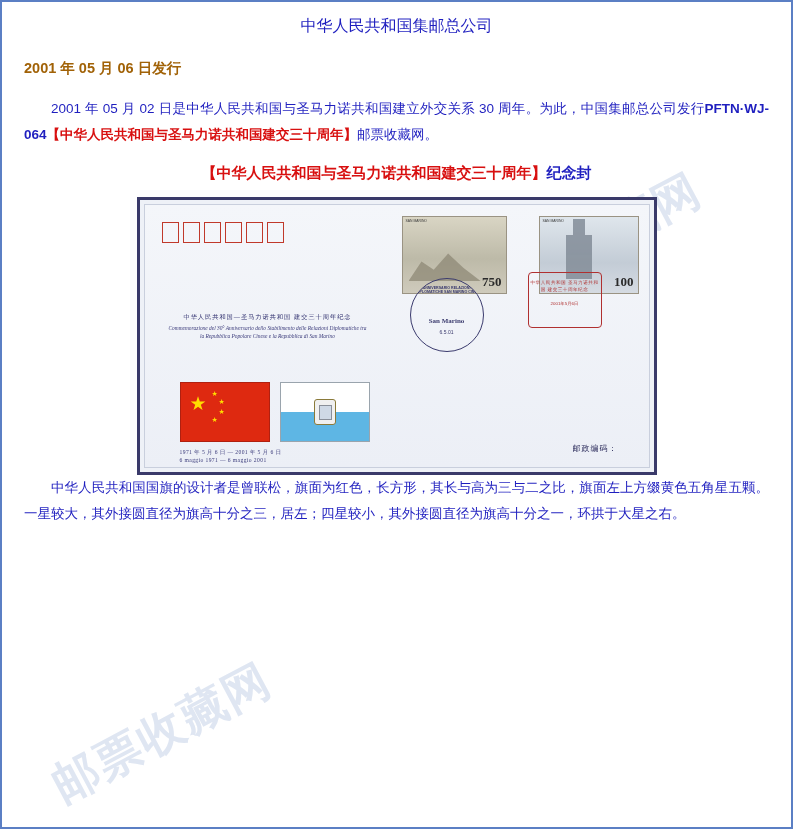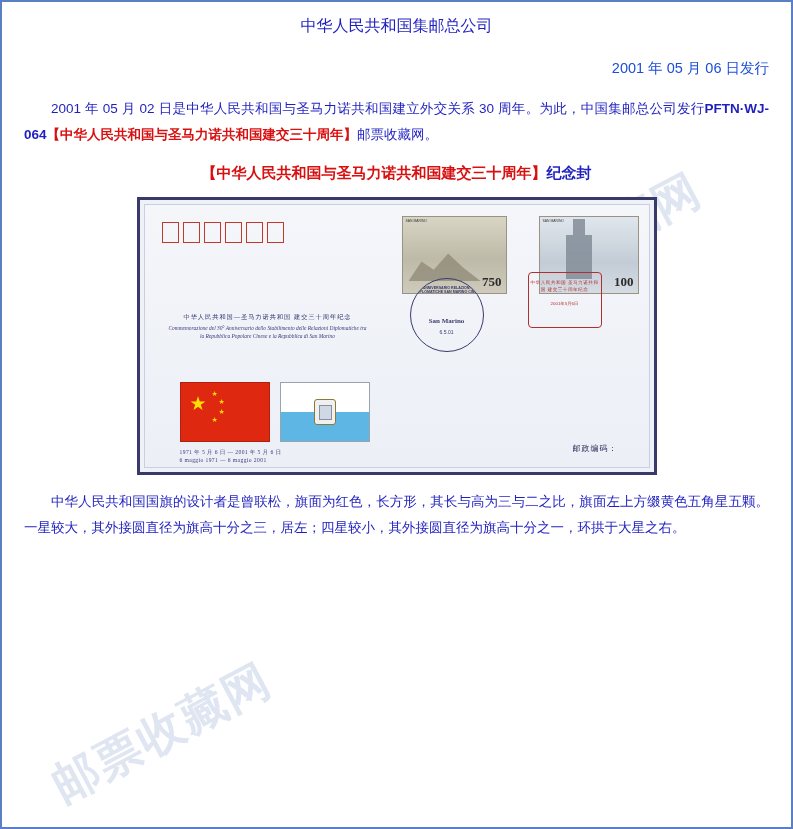--- a/index.html
+++ b/index.html
@@ -53,24 +53,24 @@
   }
   .title1 .red { color: #d81010; }
   .title2 {
     text-align: center;
     font-size: 16px;
     font-weight: normal;
     color: #1f1fbf;
     margin: 0 0 22px 0;
   }
   .title3 {
-    text-align: right;
+    text-align: left;
     font-size: 14.5px;
-    font-weight: normal;
-    color: #1d4ed8;
+    font-weight: bold;
+    color: #a16207;
     margin: 0 0 18px 0;
   }
   .para {
     font-size: 13.5px;
     color: #1f1fbf;
     line-height: 26px;
     text-align: justify;
     text-indent: 2em;
     margin: 0 0 6px 0;
   }
@@ -88,21 +88,21 @@
     font-weight: bold;
     color: #1f1fbf;
     margin: 16px 0 14px 0;
   }
   .subtitle .red { color: #d81010; }
 
   
   .cover-wrap {
     display: flex;
     justify-content: center;
-    margin: 4px 0 14px 0;
+    margin: 4px 0 0 0;
   }
   .cover {
     position: relative;
     width: 520px;
     height: 278px;
     background: #eef1f7;
     border: 3px solid #3a3a6a;
     box-sizing: border-box;
     overflow: hidden;
   }

